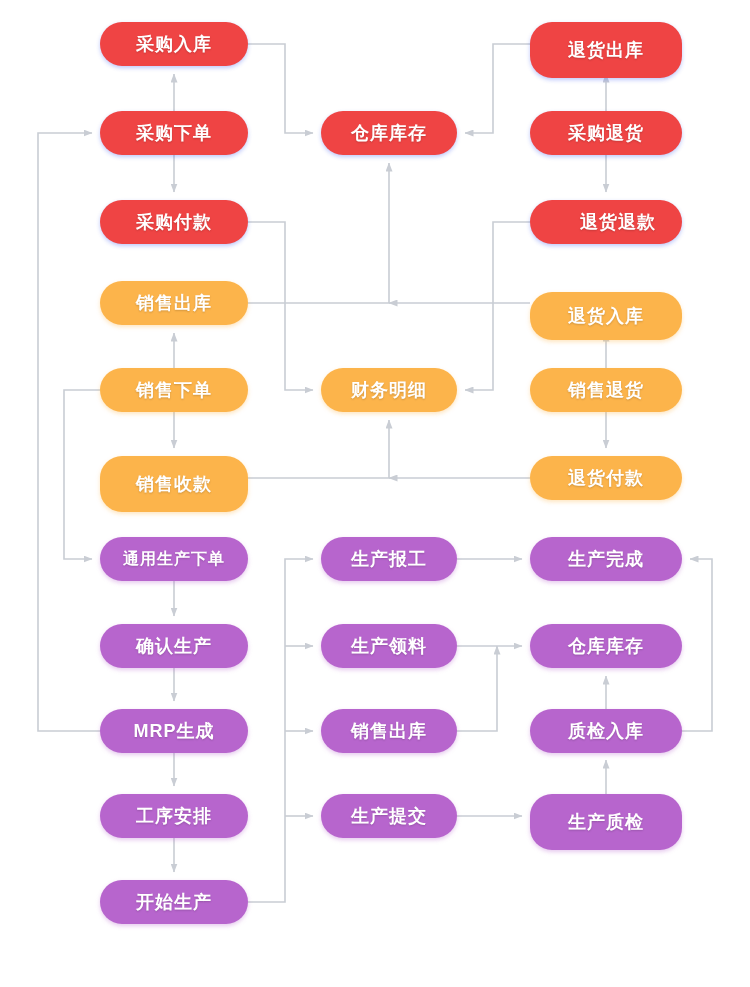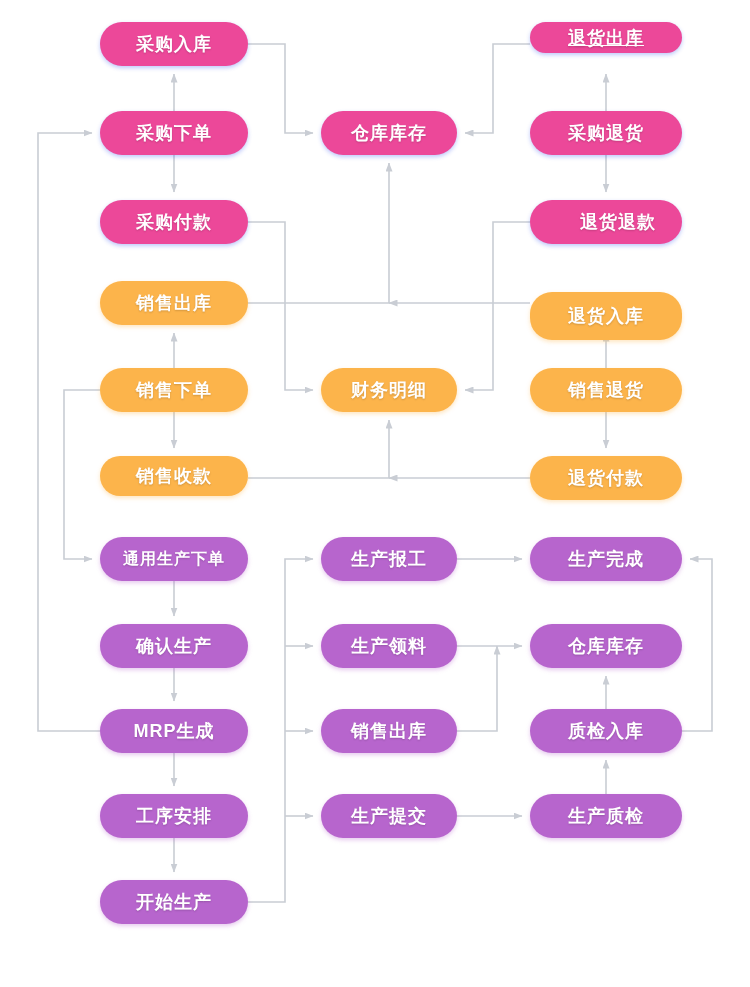--- a/index.html
+++ b/index.html
@@ -33,21 +33,21 @@
     border-radius: 22px;
     box-sizing: border-box;
     color: #ffffff;
     font-weight: bold;
     font-size: 18px;
     letter-spacing: 1px;
     text-shadow: 0 1px 2px rgba(0,0,0,0.18);
     white-space: nowrap;
     user-select: none;
   }
-  .node.blue   { background: #ec4899; box-shadow: 0 2px 4px rgba(43,75,242,0.30); }
+  .node.blue   { background: #ef4444; box-shadow: 0 2px 4px rgba(43,75,242,0.30); }
   .node.orange { background: #fcb44b; box-shadow: 0 2px 4px rgba(252,180,75,0.35); }
   .node.purple { background: #b765cd; box-shadow: 0 2px 4px rgba(183,101,205,0.35); }
   .node.small  { font-size: 16px; }
 </style>
 </head>
 <body>
 
 <div id="canvas">
 
   <svg id="wires" viewBox="0 0 750 987" xmlns="http://www.w3.org/2000/svg">
@@ -91,38 +91,38 @@
         <path d="M 606 709 L 606 676" fill="none" stroke="#c9cdd4" stroke-width="1.6" marker-end="url(#arrowhead)"></path>
         <path d="M 682 731 L 712 731 L 712 559 L 690 559" fill="none" stroke="#c9cdd4" stroke-width="1.6" marker-end="url(#arrowhead)"></path>
       </g>
   </svg>
 
   <div id="nodes">
       <div class="node blue" style="left: 100px; top: 22px; width: 148px; height: 44px;">采购入库</div>
       <div class="node blue" style="left: 100px; top: 111px; width: 148px; height: 44px;">采购下单</div>
       <div class="node blue" style="left: 100px; top: 200px; width: 148px; height: 44px;">采购付款</div>
       <div class="node blue" style="left: 321px; top: 111px; width: 136px; height: 44px;">仓库库存</div>
-      <div class="node blue" style="left: 530px; top: 22px; width: 152px; height: 31px; text-decoration: underline;">退货出库</div>
+      <div class="node blue" style="left: 530px; top: 22px; width: 152px; height: 56px;">退货出库</div>
       <div class="node blue" style="left: 530px; top: 111px; width: 152px; height: 44px;">采购退货</div>
       <div class="node blue" style="left: 530px; top: 200px; width: 152px; height: 44px; padding-left: 24px;">退货退款</div>
       <div class="node orange" style="left: 100px; top: 281px; width: 148px; height: 44px;">销售出库</div>
       <div class="node orange" style="left: 100px; top: 368px; width: 148px; height: 44px;">销售下单</div>
-      <div class="node orange" style="left: 100px; top: 456px; width: 148px; height: 40px;">销售收款</div>
+      <div class="node orange" style="left: 100px; top: 456px; width: 148px; height: 56px;">销售收款</div>
       <div class="node orange" style="left: 321px; top: 368px; width: 136px; height: 44px;">财务明细</div>
       <div class="node orange" style="left: 530px; top: 292px; width: 152px; height: 48px;">退货入库</div>
       <div class="node orange" style="left: 530px; top: 368px; width: 152px; height: 44px;">销售退货</div>
       <div class="node orange" style="left: 530px; top: 456px; width: 152px; height: 44px;">退货付款</div>
       <div class="node purple small" style="left: 100px; top: 537px; width: 148px; height: 44px;">通用生产下单</div>
       <div class="node purple" style="left: 100px; top: 624px; width: 148px; height: 44px;">确认生产</div>
       <div class="node purple" style="left: 100px; top: 709px; width: 148px; height: 44px;">MRP生成</div>
       <div class="node purple" style="left: 100px; top: 794px; width: 148px; height: 44px;">工序安排</div>
       <div class="node purple" style="left: 100px; top: 880px; width: 148px; height: 44px;">开始生产</div>
       <div class="node purple" style="left: 321px; top: 537px; width: 136px; height: 44px;">生产报工</div>
       <div class="node purple" style="left: 321px; top: 624px; width: 136px; height: 44px;">生产领料</div>
       <div class="node purple" style="left: 321px; top: 709px; width: 136px; height: 44px;">销售出库</div>
       <div class="node purple" style="left: 321px; top: 794px; width: 136px; height: 44px;">生产提交</div>
       <div class="node purple" style="left: 530px; top: 537px; width: 152px; height: 44px;">生产完成</div>
       <div class="node purple" style="left: 530px; top: 624px; width: 152px; height: 44px;">仓库库存</div>
       <div class="node purple" style="left: 530px; top: 709px; width: 152px; height: 44px;">质检入库</div>
-      <div class="node purple" style="left: 530px; top: 794px; width: 152px; height: 44px;">生产质检</div>
+      <div class="node purple" style="left: 530px; top: 794px; width: 152px; height: 56px;">生产质检</div>
     </div>
 
 </div>
 
 </body></html>

